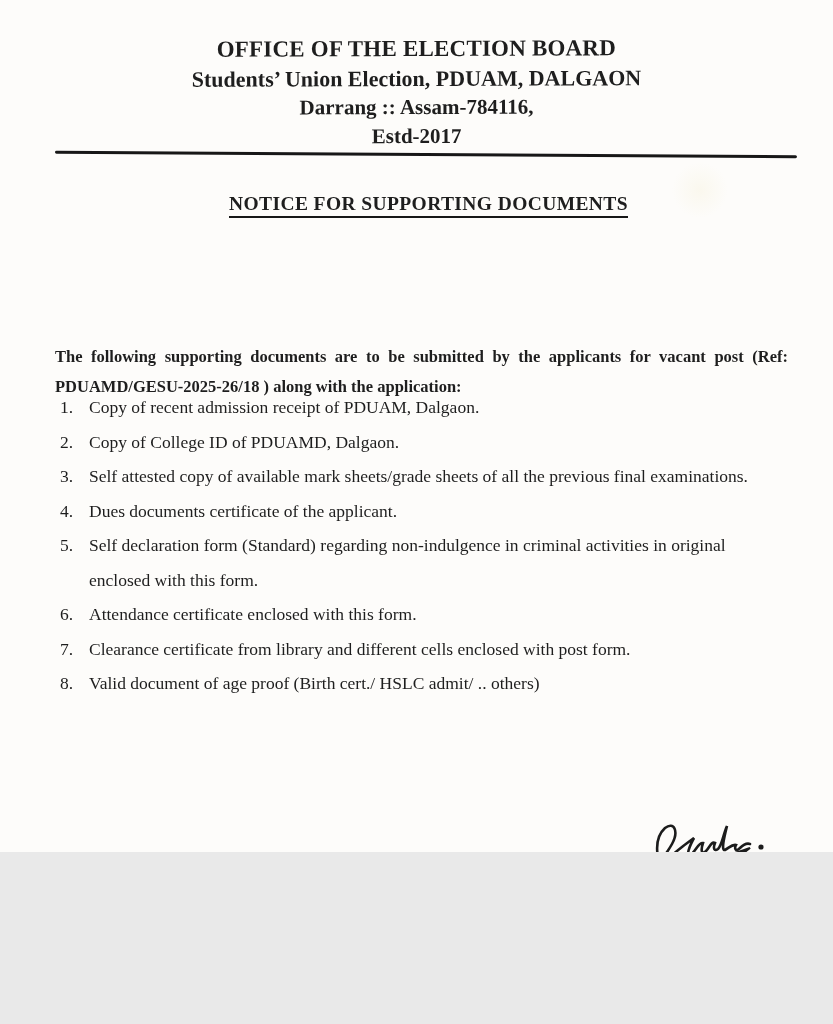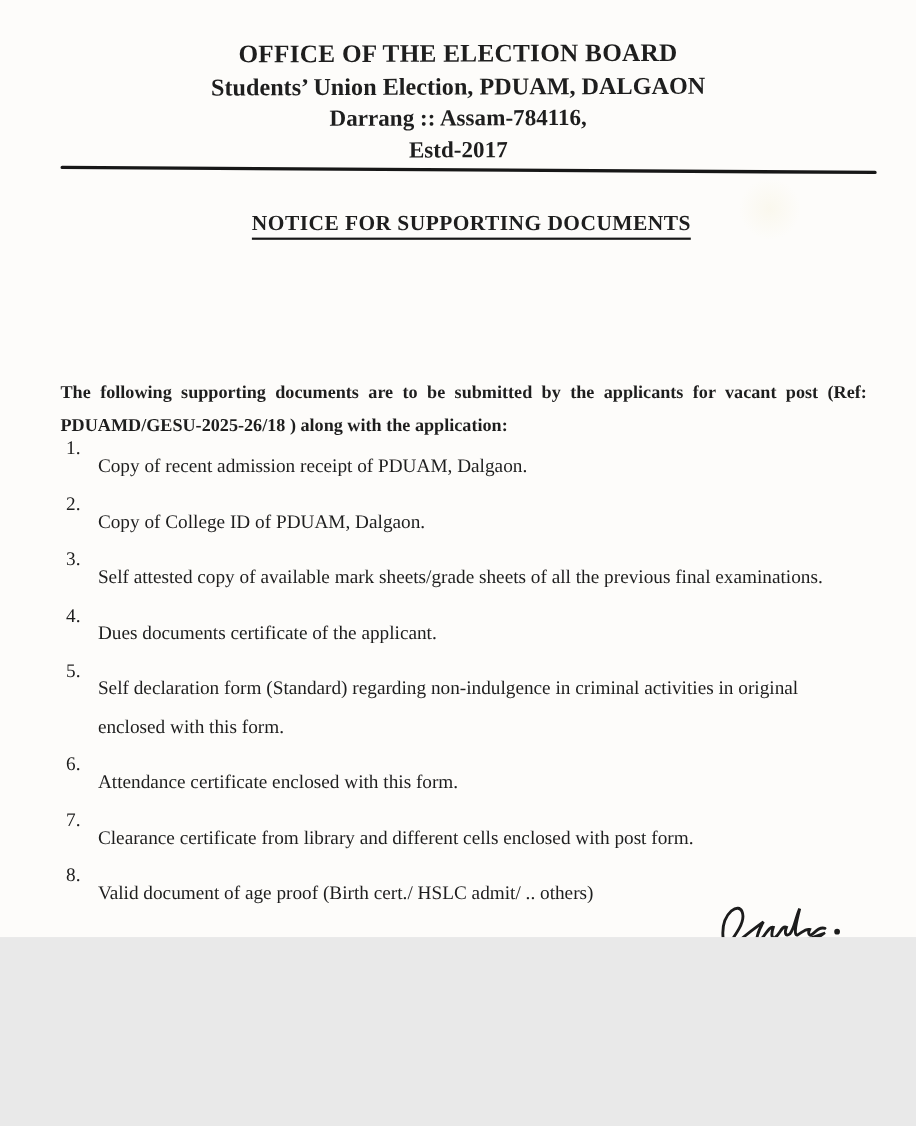--- a/index.html
+++ b/index.html
@@ -81,21 +81,20 @@
     display: flex;
     line-height: 34.5px;
   }
   .doc-num {
     flex: none;
     width: 29px;
   }
   .doc-text {
     flex: 1;
     max-width: 662px;
-    margin-top: 16px;
   }
   .signature-img {
     position: absolute;
     left: 638px;
     top: 816px;
     width: 140px;
     height: 80px;
   }
   .signatory {
     position: absolute;
@@ -127,21 +126,21 @@
 
   <div class="intro">The following supporting documents are to be submitted by the applicants for vacant post (Ref: PDUAMD/GESU-2025-26/18 ) along with the application:</div>
 
   <div class="doc-list">
     <div class="doc-item">
       <span class="doc-num">1.</span>
       <span class="doc-text">Copy of recent admission receipt of PDUAM, Dalgaon.</span>
     </div>
     <div class="doc-item">
       <span class="doc-num">2.</span>
-      <span class="doc-text">Copy of College ID of PDUAM, Dalgaon.</span>
+      <span class="doc-text">Copy of College ID of PDUAMD, Dalgaon.</span>
     </div>
     <div class="doc-item">
       <span class="doc-num">3.</span>
       <span class="doc-text">Self attested copy of available mark sheets/grade sheets of all the previous final examinations.</span>
     </div>
     <div class="doc-item">
       <span class="doc-num">4.</span>
       <span class="doc-text">Dues documents certificate of the applicant.</span>
     </div>
     <div class="doc-item">

